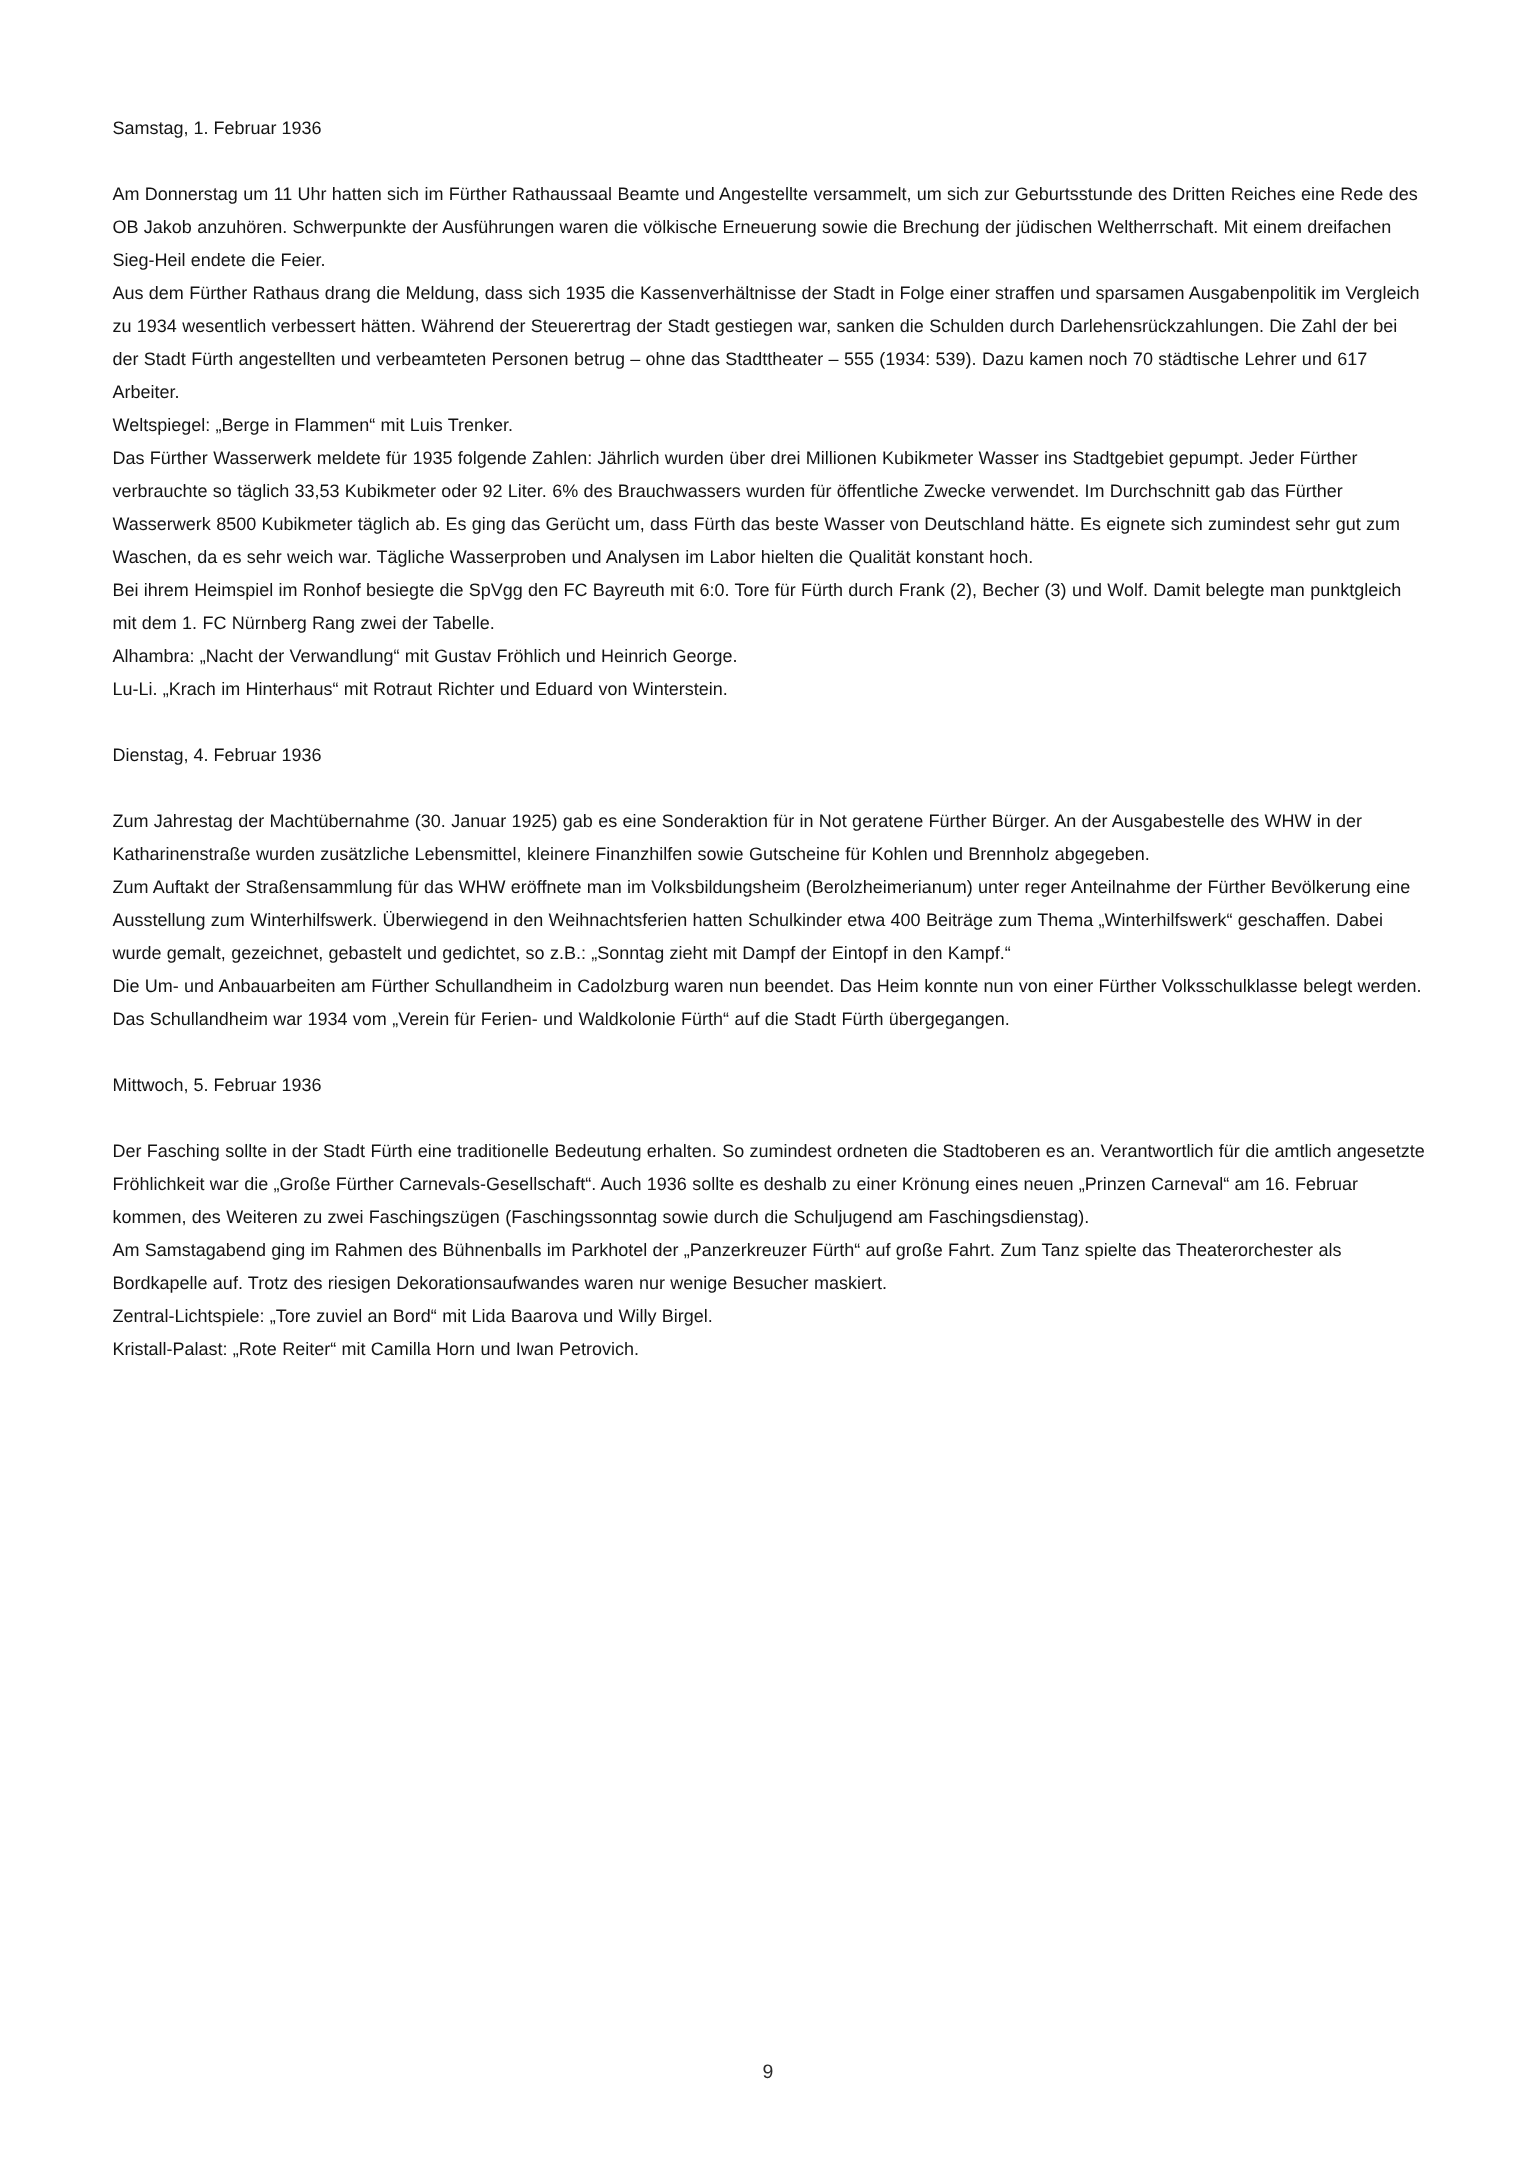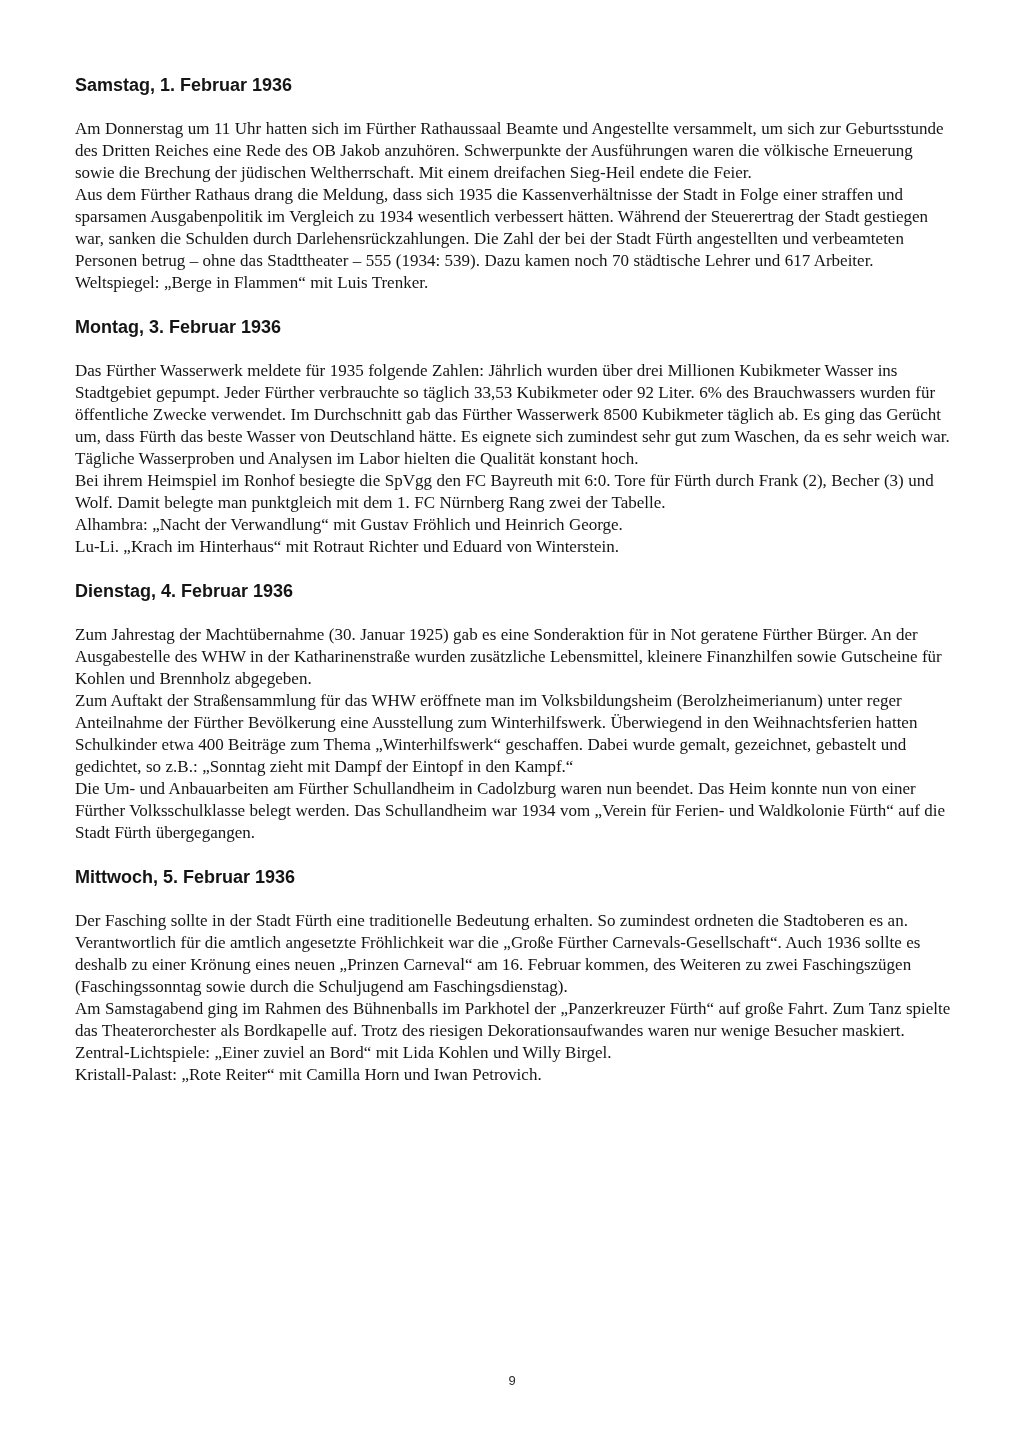--- a/index.html
+++ b/index.html
@@ -16,32 +16,31 @@
   .page {
     position: relative;
     width: 1024px;
     height: 1448px;
     box-sizing: border-box;
     padding: 52px 72px 0 75px;
     background: #ffffff;
     overflow: hidden;
   }
   .section-heading {
-    font-size: 18px;
+    font-size: 12px;
     line-height: 22px;
-    font-weight: bold;
+    font-weight: normal;
     margin: 22px 0 22px 0;
   }
   .para {
-    font-size: 17px;
+    font-size: 12px;
     line-height: 22px;
     margin: 0;
     text-align: left;
     word-spacing: 0.2px;
-    font-family: Liberation Serif, serif;
   }
   .page-number {
     position: absolute;
     bottom: 60px;
     left: 0;
     right: 0;
     text-align: center;
     font-size: 13px;
     color: #2a2a2a;
   }
@@ -52,37 +51,36 @@
 <div class="page">
 
   <section>
     <h2 class="section-heading">Samstag, 1. Februar 1936</h2>
     <p class="para">Am Donnerstag um 11 Uhr hatten sich im Fürther Rathaussaal Beamte und Angestellte versammelt, um sich zur Geburtsstunde des Dritten Reiches eine Rede des OB Jakob anzuhören. Schwerpunkte der Ausführungen waren die völkische Erneuerung sowie die Brechung der jüdischen Weltherrschaft. Mit einem dreifachen Sieg-Heil endete die Feier.</p>
     <p class="para">Aus dem Fürther Rathaus drang die Meldung, dass sich 1935 die Kassenverhältnisse der Stadt in Folge einer straffen und sparsamen Ausgabenpolitik im Vergleich zu 1934 wesentlich verbessert hätten. Während der Steuerertrag der Stadt gestiegen war, sanken die Schulden durch Darlehensrückzahlungen. Die Zahl der bei der Stadt Fürth angestellten und verbeamteten Personen betrug – ohne das Stadttheater – 555 (1934: 539). Dazu kamen noch 70 städtische Lehrer und 617 Arbeiter.</p>
     <p class="para">Weltspiegel: „Berge in Flammen“ mit Luis Trenker.</p>
   </section>
 
   <section>
-    <h2 class="section-heading">Montag, 3. Februar 1936</h2>
     <p class="para">Das Fürther Wasserwerk meldete für 1935 folgende Zahlen: Jährlich wurden über drei Millionen Kubikmeter Wasser ins Stadtgebiet gepumpt. Jeder Fürther verbrauchte so täglich 33,53 Kubikmeter oder 92 Liter. 6% des Brauchwassers wurden für öffentliche Zwecke verwendet. Im Durchschnitt gab das Fürther Wasserwerk 8500 Kubikmeter täglich ab. Es ging das Gerücht um, dass Fürth das beste Wasser von Deutschland hätte. Es eignete sich zumindest sehr gut zum Waschen, da es sehr weich war. Tägliche Wasserproben und Analysen im Labor hielten die Qualität konstant hoch.</p>
     <p class="para">Bei ihrem Heimspiel im Ronhof besiegte die SpVgg den FC Bayreuth mit 6:0. Tore für Fürth durch Frank (2), Becher (3) und Wolf. Damit belegte man punktgleich mit dem 1. FC Nürnberg Rang zwei der Tabelle.</p>
     <p class="para">Alhambra: „Nacht der Verwandlung“ mit Gustav Fröhlich und Heinrich George.</p>
     <p class="para">Lu-Li. „Krach im Hinterhaus“ mit Rotraut Richter und Eduard von Winterstein.</p>
   </section>
 
   <section>
     <h2 class="section-heading">Dienstag, 4. Februar 1936</h2>
     <p class="para">Zum Jahrestag der Machtübernahme (30. Januar 1925) gab es eine Sonderaktion für in Not geratene Fürther Bürger. An der Ausgabestelle des WHW in der Katharinenstraße wurden zusätzliche Lebensmittel, kleinere Finanzhilfen sowie Gutscheine für Kohlen und Brennholz abgegeben.</p>
     <p class="para">Zum Auftakt der Straßensammlung für das WHW eröffnete man im Volksbildungsheim (Berolzheimerianum) unter reger Anteilnahme der Fürther Bevölkerung eine Ausstellung zum Winterhilfswerk. Überwiegend in den Weihnachtsferien hatten Schulkinder etwa 400 Beiträge zum Thema „Winterhilfswerk“ geschaffen. Dabei wurde gemalt, gezeichnet, gebastelt und gedichtet, so z.B.: „Sonntag zieht mit Dampf der Eintopf in den Kampf.“</p>
     <p class="para">Die Um- und Anbauarbeiten am Fürther Schullandheim in Cadolzburg waren nun beendet. Das Heim konnte nun von einer Fürther Volksschulklasse belegt werden. Das Schullandheim war 1934 vom „Verein für Ferien- und Waldkolonie Fürth“ auf die Stadt Fürth übergegangen.</p>
   </section>
 
   <section>
     <h2 class="section-heading">Mittwoch, 5. Februar 1936</h2>
     <p class="para">Der Fasching sollte in der Stadt Fürth eine traditionelle Bedeutung erhalten. So zumindest ordneten die Stadtoberen es an. Verantwortlich für die amtlich angesetzte Fröhlichkeit war die „Große Fürther Carnevals-Gesellschaft“. Auch 1936 sollte es deshalb zu einer Krönung eines neuen „Prinzen Carneval“ am 16. Februar kommen, des Weiteren zu zwei Faschingszügen (Faschingssonntag sowie durch die Schuljugend am Faschingsdienstag).</p>
     <p class="para">Am Samstagabend ging im Rahmen des Bühnenballs im Parkhotel der „Panzerkreuzer Fürth“ auf große Fahrt. Zum Tanz spielte das Theaterorchester als Bordkapelle auf. Trotz des riesigen Dekorationsaufwandes waren nur wenige Besucher maskiert.</p>
-    <p class="para">Zentral-Lichtspiele: „Einer zuviel an Bord“ mit Lida Kohlen und Willy Birgel.</p>
+    <p class="para">Zentral-Lichtspiele: „Tore zuviel an Bord“ mit Lida Baarova und Willy Birgel.</p>
     <p class="para">Kristall-Palast: „Rote Reiter“ mit Camilla Horn und Iwan Petrovich.</p>
   </section>
 
   <div class="page-number">9</div>
 
 </div>
 
 </body></html>

